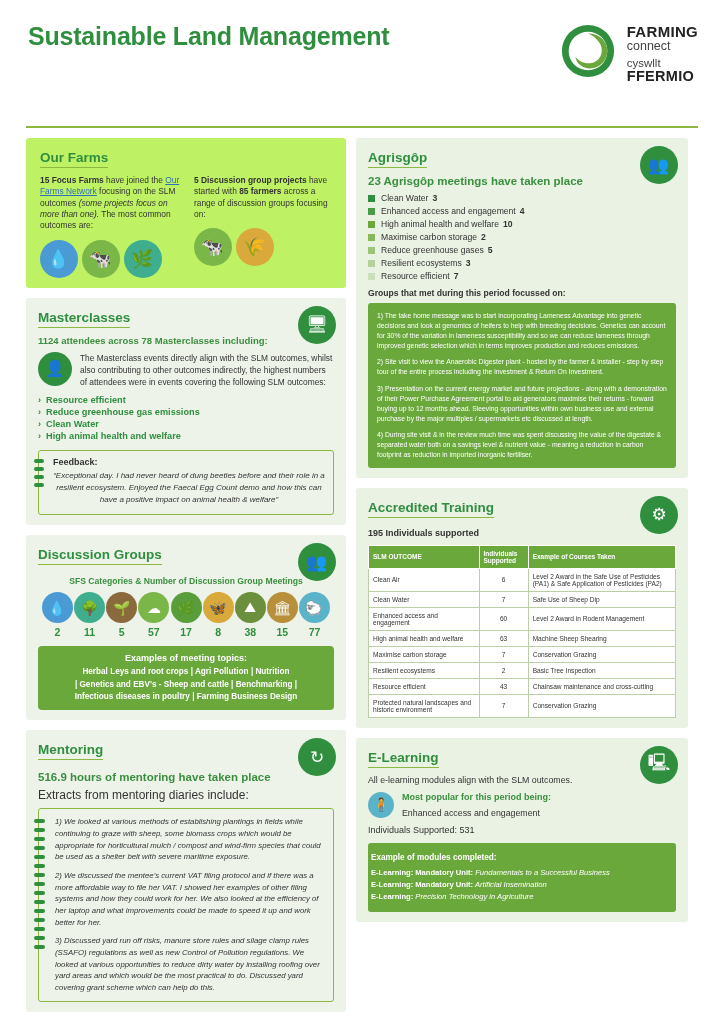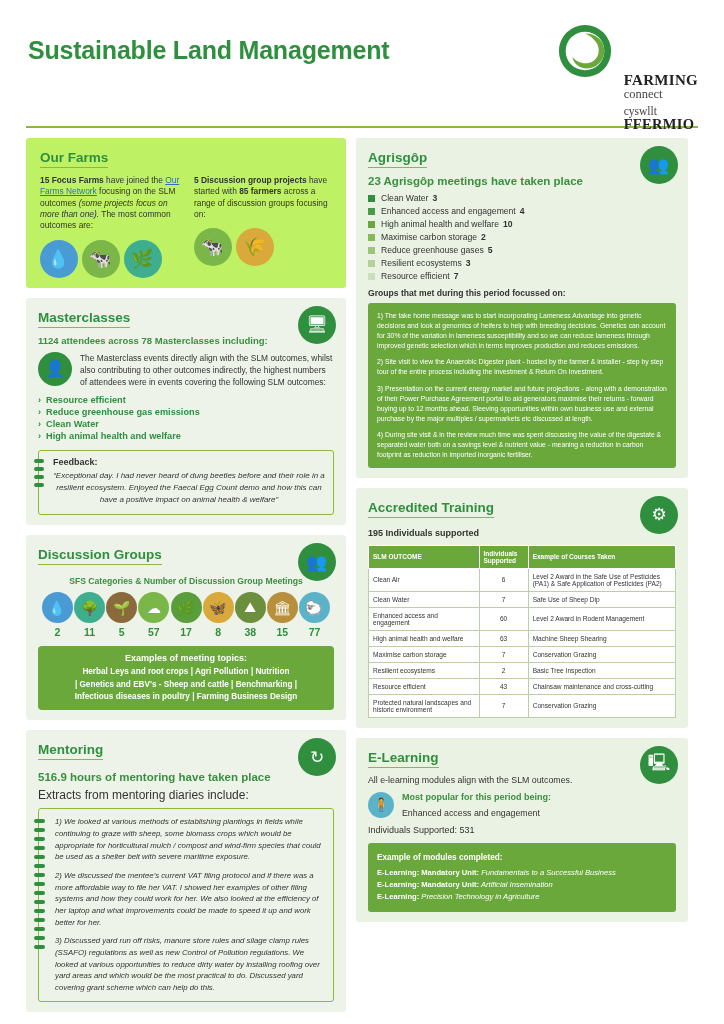--- a/index.html
+++ b/index.html
@@ -9,24 +9,24 @@
     font-family: "Liberation Sans", sans-serif;
     color: #333;
     position: relative;
     overflow: hidden;
   }
   .page { position: relative; width: 724px; height: 1024px; padding: 0; }
 
   
   .header { padding: 22px 28px 0 28px; position: relative; height: 118px; }
   .date-range { color: #8cb83f; font-size: 11.5px; font-weight: bold; letter-spacing: .1px; }
-  .main-title { color: #2f8f3f; font-size: 25px; font-weight: bold; margin-top: 14px; letter-spacing: -.2px; }
+  .main-title { color: #2f8f3f; font-size: 25px; font-weight: bold; letter-spacing: -.2px; }
   .logo-wrap { position: absolute; right: 26px; top: 22px; display: flex; align-items: flex-start; gap: 10px; }
   .logo-mark { width: 58px; height: 58px; }
-  .logo-text { font-family: Liberation Serif, serif; line-height: 1.08; padding-top: 2px; margin-top: 48px; }
+  .logo-text { font-family: Liberation Sans, sans-serif; line-height: 1.08; padding-top: 2px; }
   .logo-text .l1 { font-size: 15px; font-weight: bold; color: #222; letter-spacing: .3px; }
   .logo-text .l2 { font-size: 12.5px; color: #444; }
   .logo-text .l3 { font-size: 11.5px; color: #444; margin-top: 3px; }
   .logo-text .l4 { font-size: 14.5px; font-weight: bold; color: #222; letter-spacing: .3px; }
   .hr-green { height: 2px; background: #8cb83f; margin: 8px 26px 0 26px; }
 
   
   .cols { display: flex; gap: 10px; padding: 10px 26px 0 26px; }
   .col-left { width: 320px; }
   .col-right { width: 332px; }
@@ -141,21 +141,21 @@
   .el-text { font-size: 8.8px; margin-bottom: 7px; }
   .el-row { display: flex; gap: 8px; align-items: flex-start; }
   .el-ico {
     width: 26px; height: 26px; border-radius: 50%; background: #5bb3c9;
     display: flex; align-items: center; justify-content: center; color: #fff; font-size: 13px;
     flex: 0 0 26px;
   }
   .el-pop { font-size: 9px; font-weight: bold; color: #3a8f3f; }
   .el-support { font-size: 9px; margin-top: 7px; }
   .el-modbox {
-    background: #6aa83c; color: #fff; border-radius: 3px; padding: 8px 9px;
+    background: #6aa83c; color: #fff; border-radius: 3px; padding: 8px 3px;
     margin-top: 8px; font-size: 7.6px; line-height: 1.6;
   }
   .el-modbox .h { font-weight: bold; font-size: 8.2px; margin-bottom: 3px; }
   .el-modbox i { font-style: italic; }
 </style>
 </head>
 <body>
 
 <div class="page">
 

